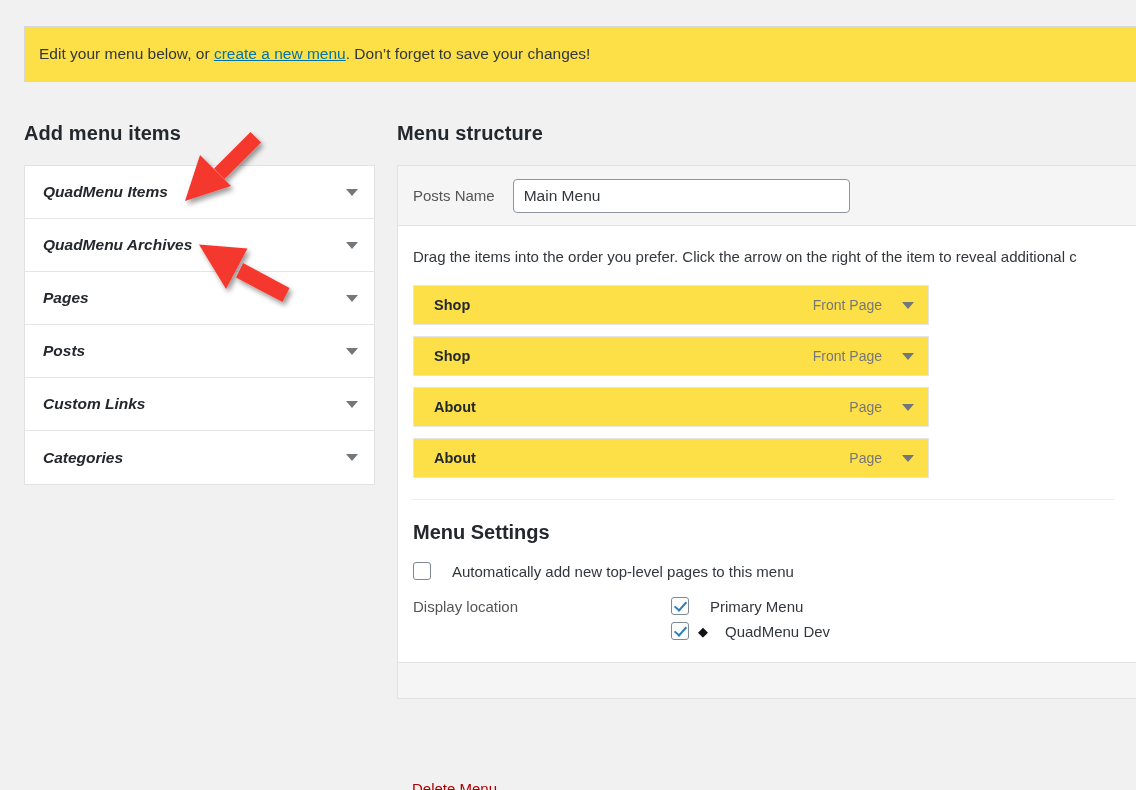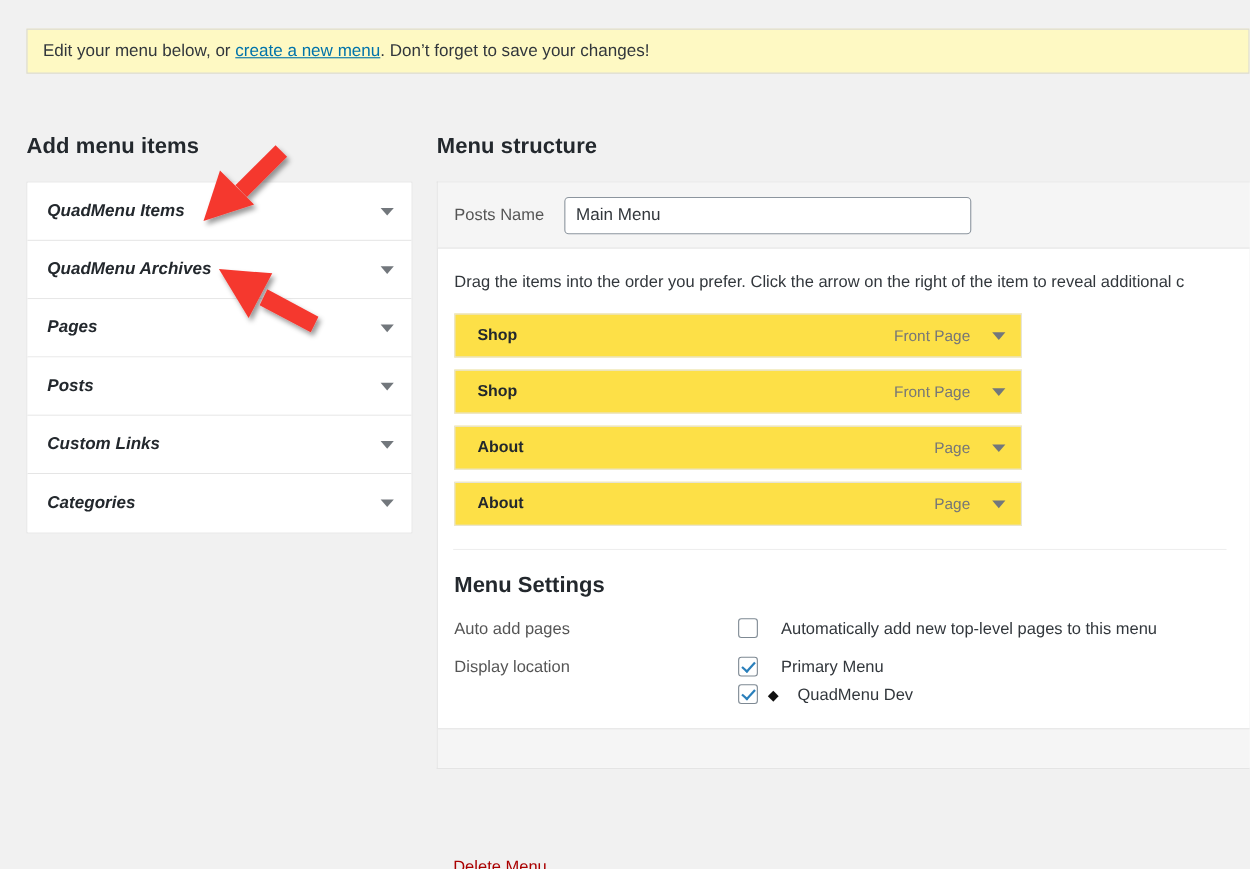--- a/index.html
+++ b/index.html
@@ -16,22 +16,22 @@
     color: #444;
     position: relative;
   }
 
   
   .notice {
     position: absolute;
     left: 24px;
     top: 26px;
     width: 1112px;
-    height: 41px;
-    background: #fef9c3;
+    height: 56px;
+    background: #fde047;
     border: 1px solid #d7d7d7;
     display: flex;
     align-items: center;
     padding-left: 14px;
   }
   .notice-text {
     font-size: 15.5px;
     color: #32373c;
     white-space: nowrap;
   }
@@ -104,21 +104,21 @@
     display: flex;
     align-items: center;
     padding-left: 15px;
   }
   .menu-name-label {
     font-size: 15px;
     color: #555;
     margin-right: 18px;
   }
   .menu-name-input {
-    width: 370px;
+    width: 337px;
     height: 34px;
     border: 1px solid #8c959e;
     border-radius: 4px;
     background: #fff;
     font-family: "Liberation Sans", sans-serif;
     font-size: 15.5px;
     color: #32373c;
     padding: 0 10px;
     outline: none;
   }
@@ -326,21 +326,20 @@
           <span class="caret"></span>
         </div>
 
       </div>
 
       <div class="divider"></div>
 
       <div class="settings-title">Menu Settings</div>
 
       <div class="setting-row">
-        <div class="setting-label">Auto add pages</div>
         <div>
           <div class="checkline">
             <span class="cb"></span>
             <span class="check-label">Automatically add new top-level pages to this menu</span>
           </div>
         </div>
       </div>
 
       <div class="setting-row">
         <div class="setting-label">Display location</div>

